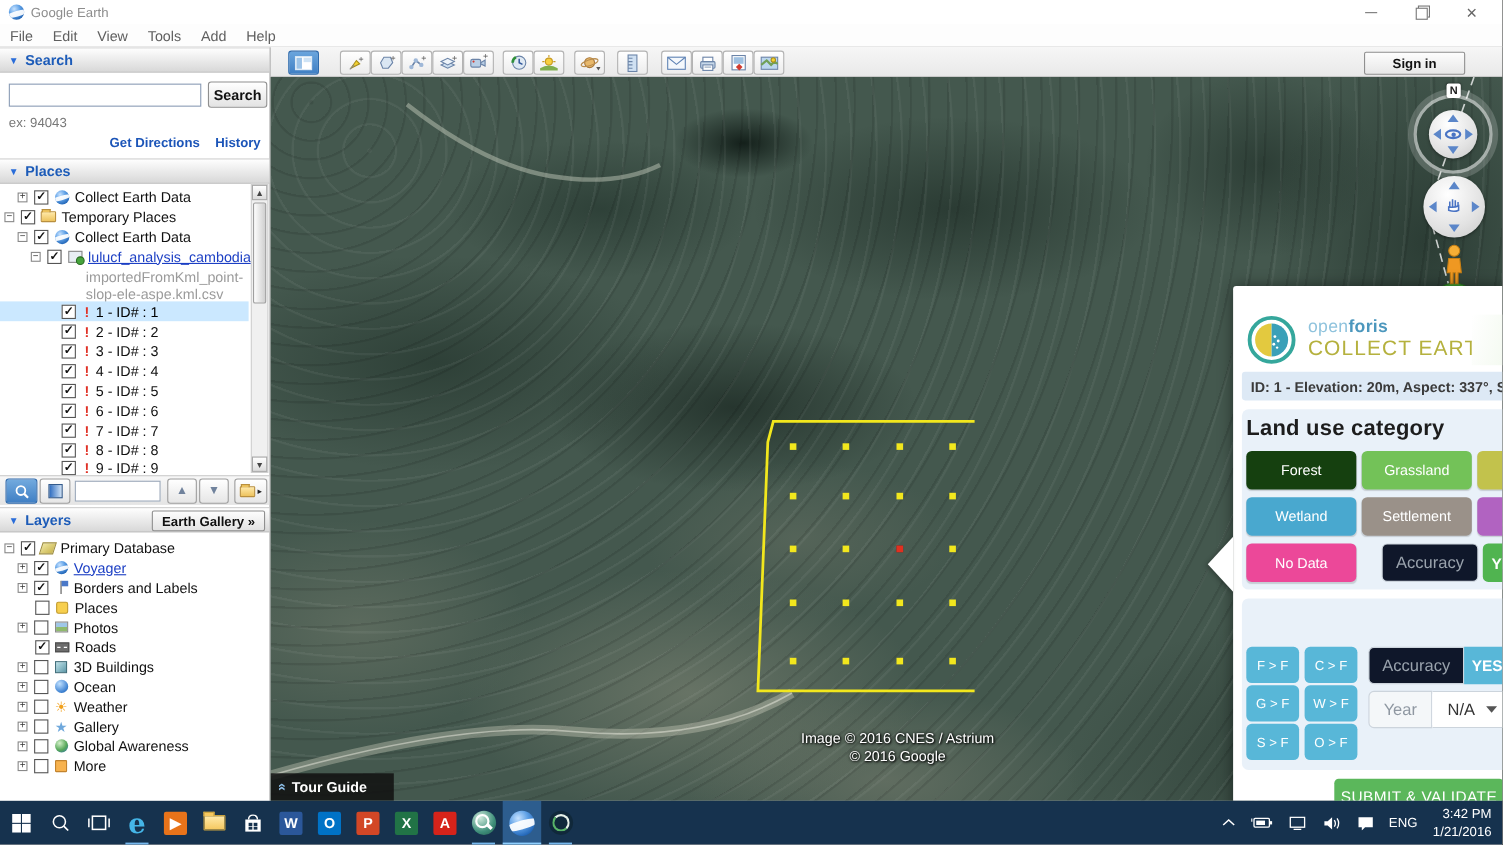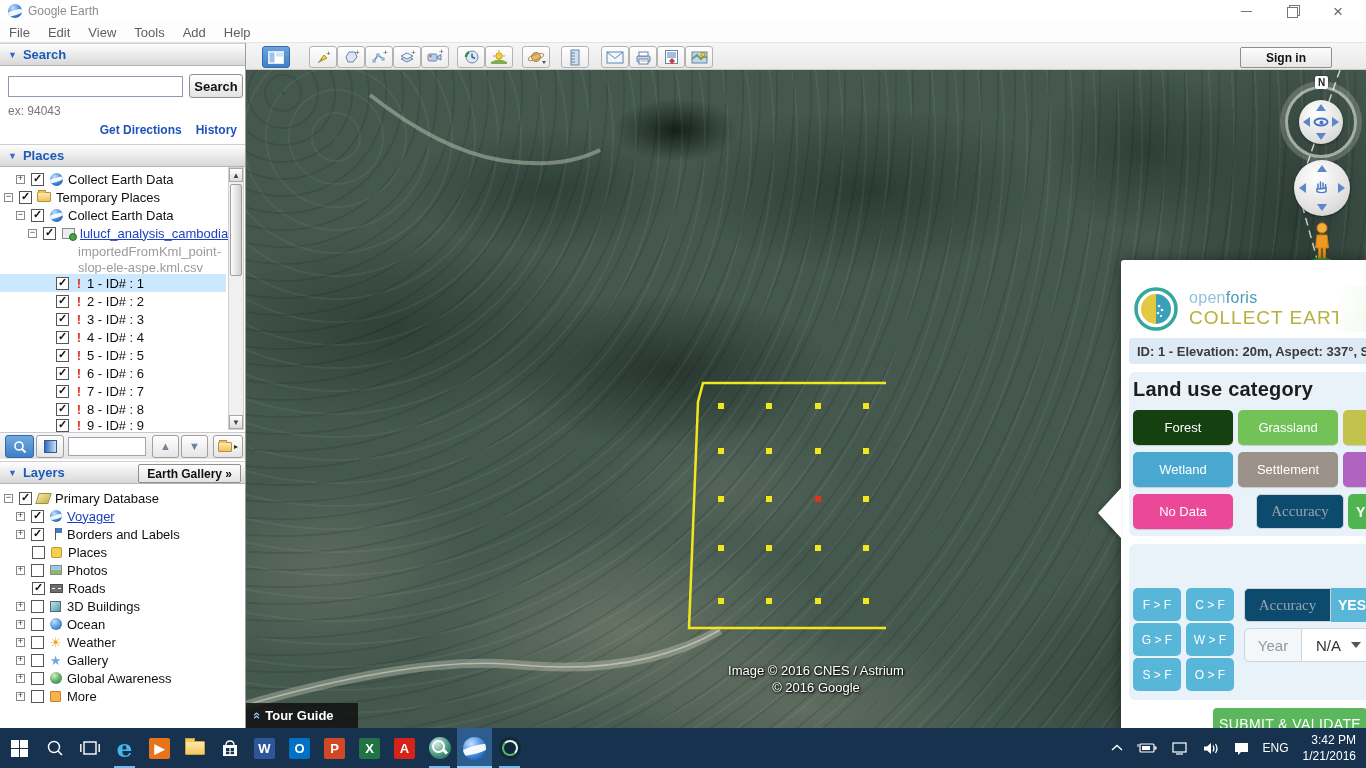--- a/index.html
+++ b/index.html
@@ -146,32 +146,32 @@
   .zoom-btn{position:absolute;left:0;width:22px;height:19px;background:linear-gradient(#fff,#ddd);border:1px solid #9a9a9a;border-radius:4px;color:#4a74c4;font-weight:bold;font-size:13px;display:flex;align-items:center;justify-content:center;box-shadow:0 1px 2px rgba(0,0,0,.35);}
   .zoom-handle{position:absolute;left:2px;top:133px;width:18px;height:11px;background:linear-gradient(#fff,#d5d5d5);border:1px solid #9a9a9a;border-radius:5px;display:flex;align-items:center;justify-content:center;}
   .zoom-handle::before{content:"";width:8px;border-top:1px solid #7d7d7d;}
 
   
   .dialog{position:absolute;left:875px;top:190px;width:361px;height:492px;background:#fff;border-radius:3px;box-shadow:0 0 14px rgba(0,0,0,.45);z-index:5;}
   .dlg-tail{position:absolute;left:-23px;top:228px;width:0;height:0;border-top:25px solid transparent;border-bottom:25px solid transparent;border-right:23px solid #fff;filter:drop-shadow(-2px 1px 2px rgba(0,0,0,.25));}
   .brand{position:absolute;left:12px;top:26px;display:flex;align-items:center;}
   .brand-text{margin-left:10px;}
   .brand-line1{font-size:16px;letter-spacing:.3px;}
-  .brand-open{color:#8fc3dd;} .brand-foris{color:#4c97bd;font-weight:normal;}
+  .brand-open{color:#8fc3dd;} .brand-foris{color:#4c97bd;font-weight:bold;}
   .brand-product{font-size:19px;color:#b5b13e;letter-spacing:1px;margin-top:0px;}
   .hdr-band{position:absolute;left:217px;top:26px;width:126px;height:46px;background:linear-gradient(105deg,#ffffff 0%,#f2f9ee 35%,#d8ecd0 65%,#bfdfb6 100%);}
   .info-bar{position:absolute;left:8px;top:78px;width:345px;height:26px;background:#dde9f5;border-radius:3px;display:flex;align-items:center;}
   .info-bar .info-text{font-size:13px;font-weight:bold;color:#3a3a3a;margin-left:8px;}
   .sect{position:absolute;left:8px;width:345px;background:#e9f1f9;border-radius:6px;}
   .sect1{top:112px;height:164px;} .sect2{top:284px;height:156px;}
   .sect-title{position:absolute;left:4px;top:6px;font-size:20px;font-weight:bold;color:#1d1d1d;letter-spacing:.2px;}
   .catbtn{position:absolute;width:100px;height:35px;border-radius:5px;color:#fff;font-size:13px;display:flex;align-items:center;justify-content:center;box-shadow:0 1px 1px rgba(0,0,0,.15);}
   .c-forest{background:#15400f;} .c-grass{background:#73c258;} .c-crop{background:#c2c24c;}
   .c-wet{background:#49a8cf;} .c-set{background:#9a9189;} .c-other{background:#b163c1;} .c-nodata{background:#ec4899;}
-  .acc-box{position:absolute;background:#0c4a6e;border:1px solid #ccd4dc;border-radius:5px;color:#9aa3ad;font-size:15px;display:flex;align-items:center;justify-content:center;font-family:Liberation Serif, serif;}
+  .acc-box{position:absolute;background:#0f172a;border:1px solid #ccd4dc;border-radius:5px;color:#9aa3ad;font-size:15px;display:flex;align-items:center;justify-content:center;}
   .yn-btn{position:absolute;border-radius:5px;color:#fff;font-weight:bold;font-size:14px;display:flex;align-items:center;justify-content:center;}
   .yn-yes{background:#50b450;}
   .subbtn{position:absolute;width:48px;height:33px;background:#58b7d8;border-radius:5px;color:#fff;font-size:12px;display:flex;align-items:center;justify-content:center;}
   .sub-yn{position:absolute;background:#58b7d8;border-radius:0 5px 5px 0;display:flex;color:#fff;font-size:14px;}
   .sub-yn span{display:flex;align-items:center;justify-content:center;}
   .sub-yes{width:43px;border-right:1px solid #3e9fc2;font-weight:bold;}
   .year-lbl{position:absolute;background:#f4f7f9;border:1px solid #ccd4dc;border-radius:5px 0 0 5px;color:#8f98a2;font-size:15px;display:flex;align-items:center;justify-content:center;}
   .year-dd{position:absolute;background:#fff;border:1px solid #ccd4dc;border-left:none;border-radius:0 5px 5px 0;color:#333;font-size:15px;display:flex;align-items:center;justify-content:center;gap:10px;}
   .dd-caret{width:0;height:0;border-left:5px solid transparent;border-right:5px solid transparent;border-top:6px solid #555;}
   .submit-btn{position:absolute;left:92px;top:448px;width:154px;height:31px;background:#5bb75b;border-radius:4px;color:#fff;font-size:14px;display:flex;align-items:center;justify-content:center;letter-spacing:.4px;}

